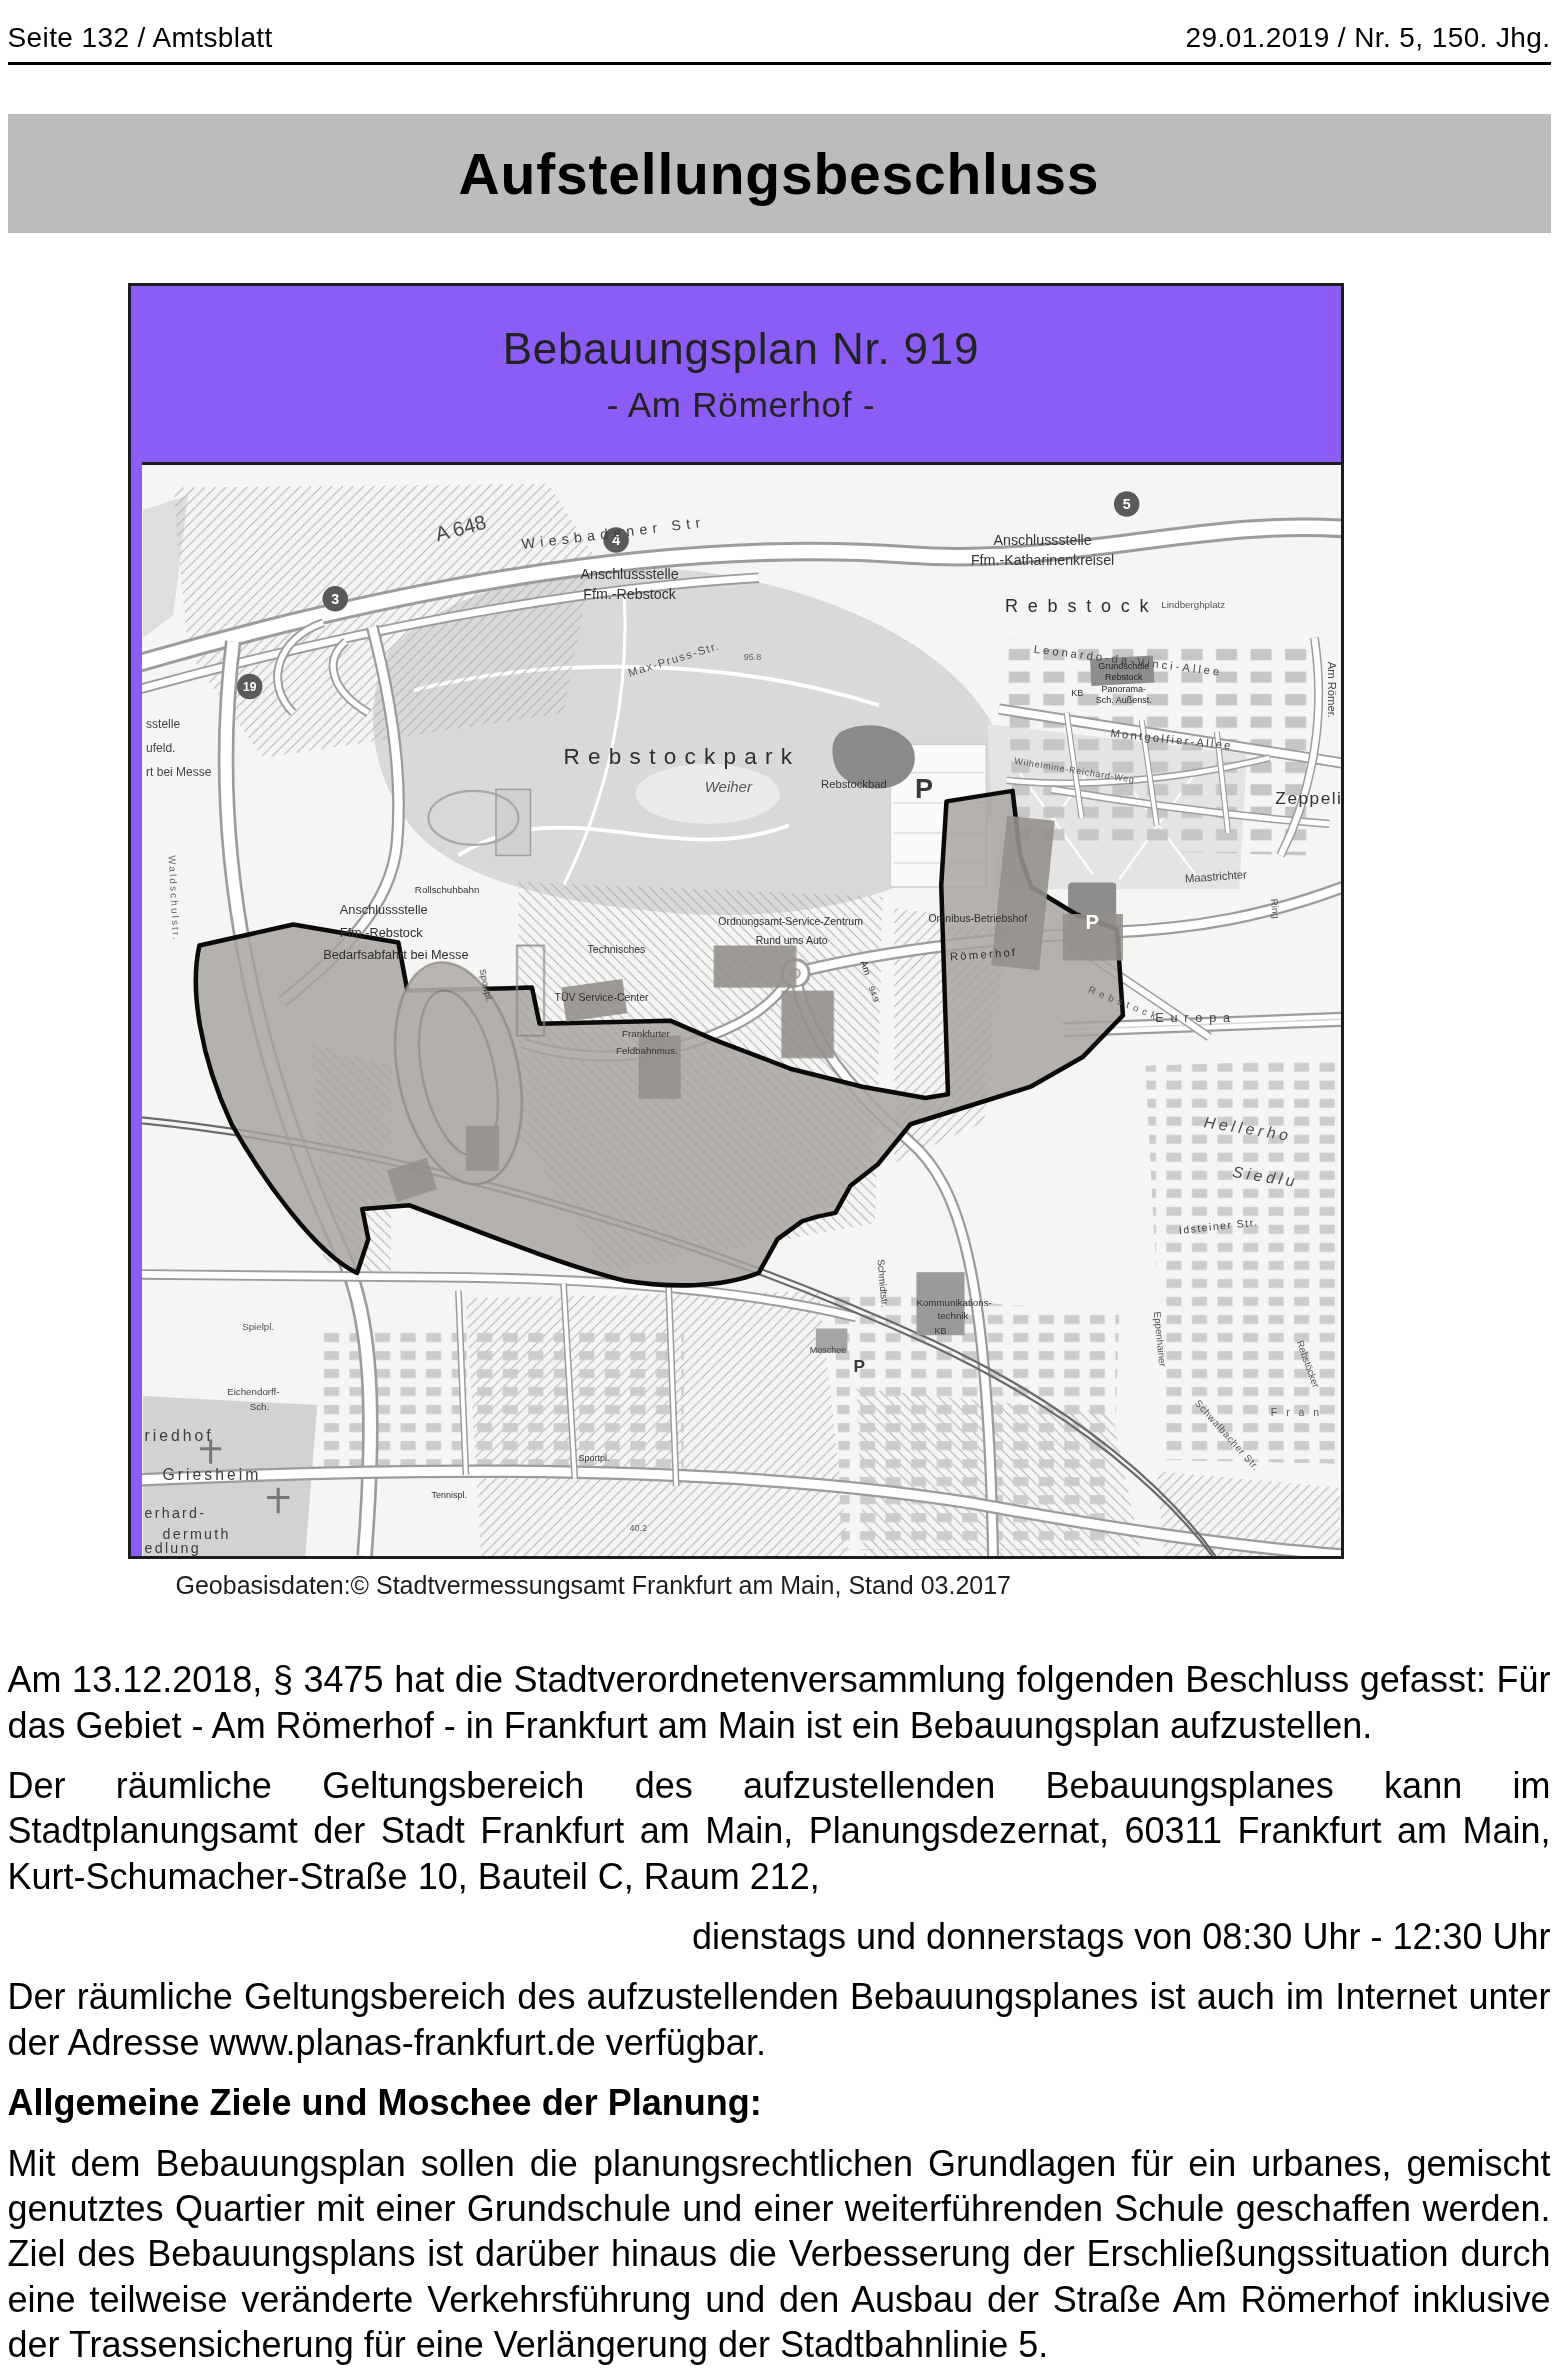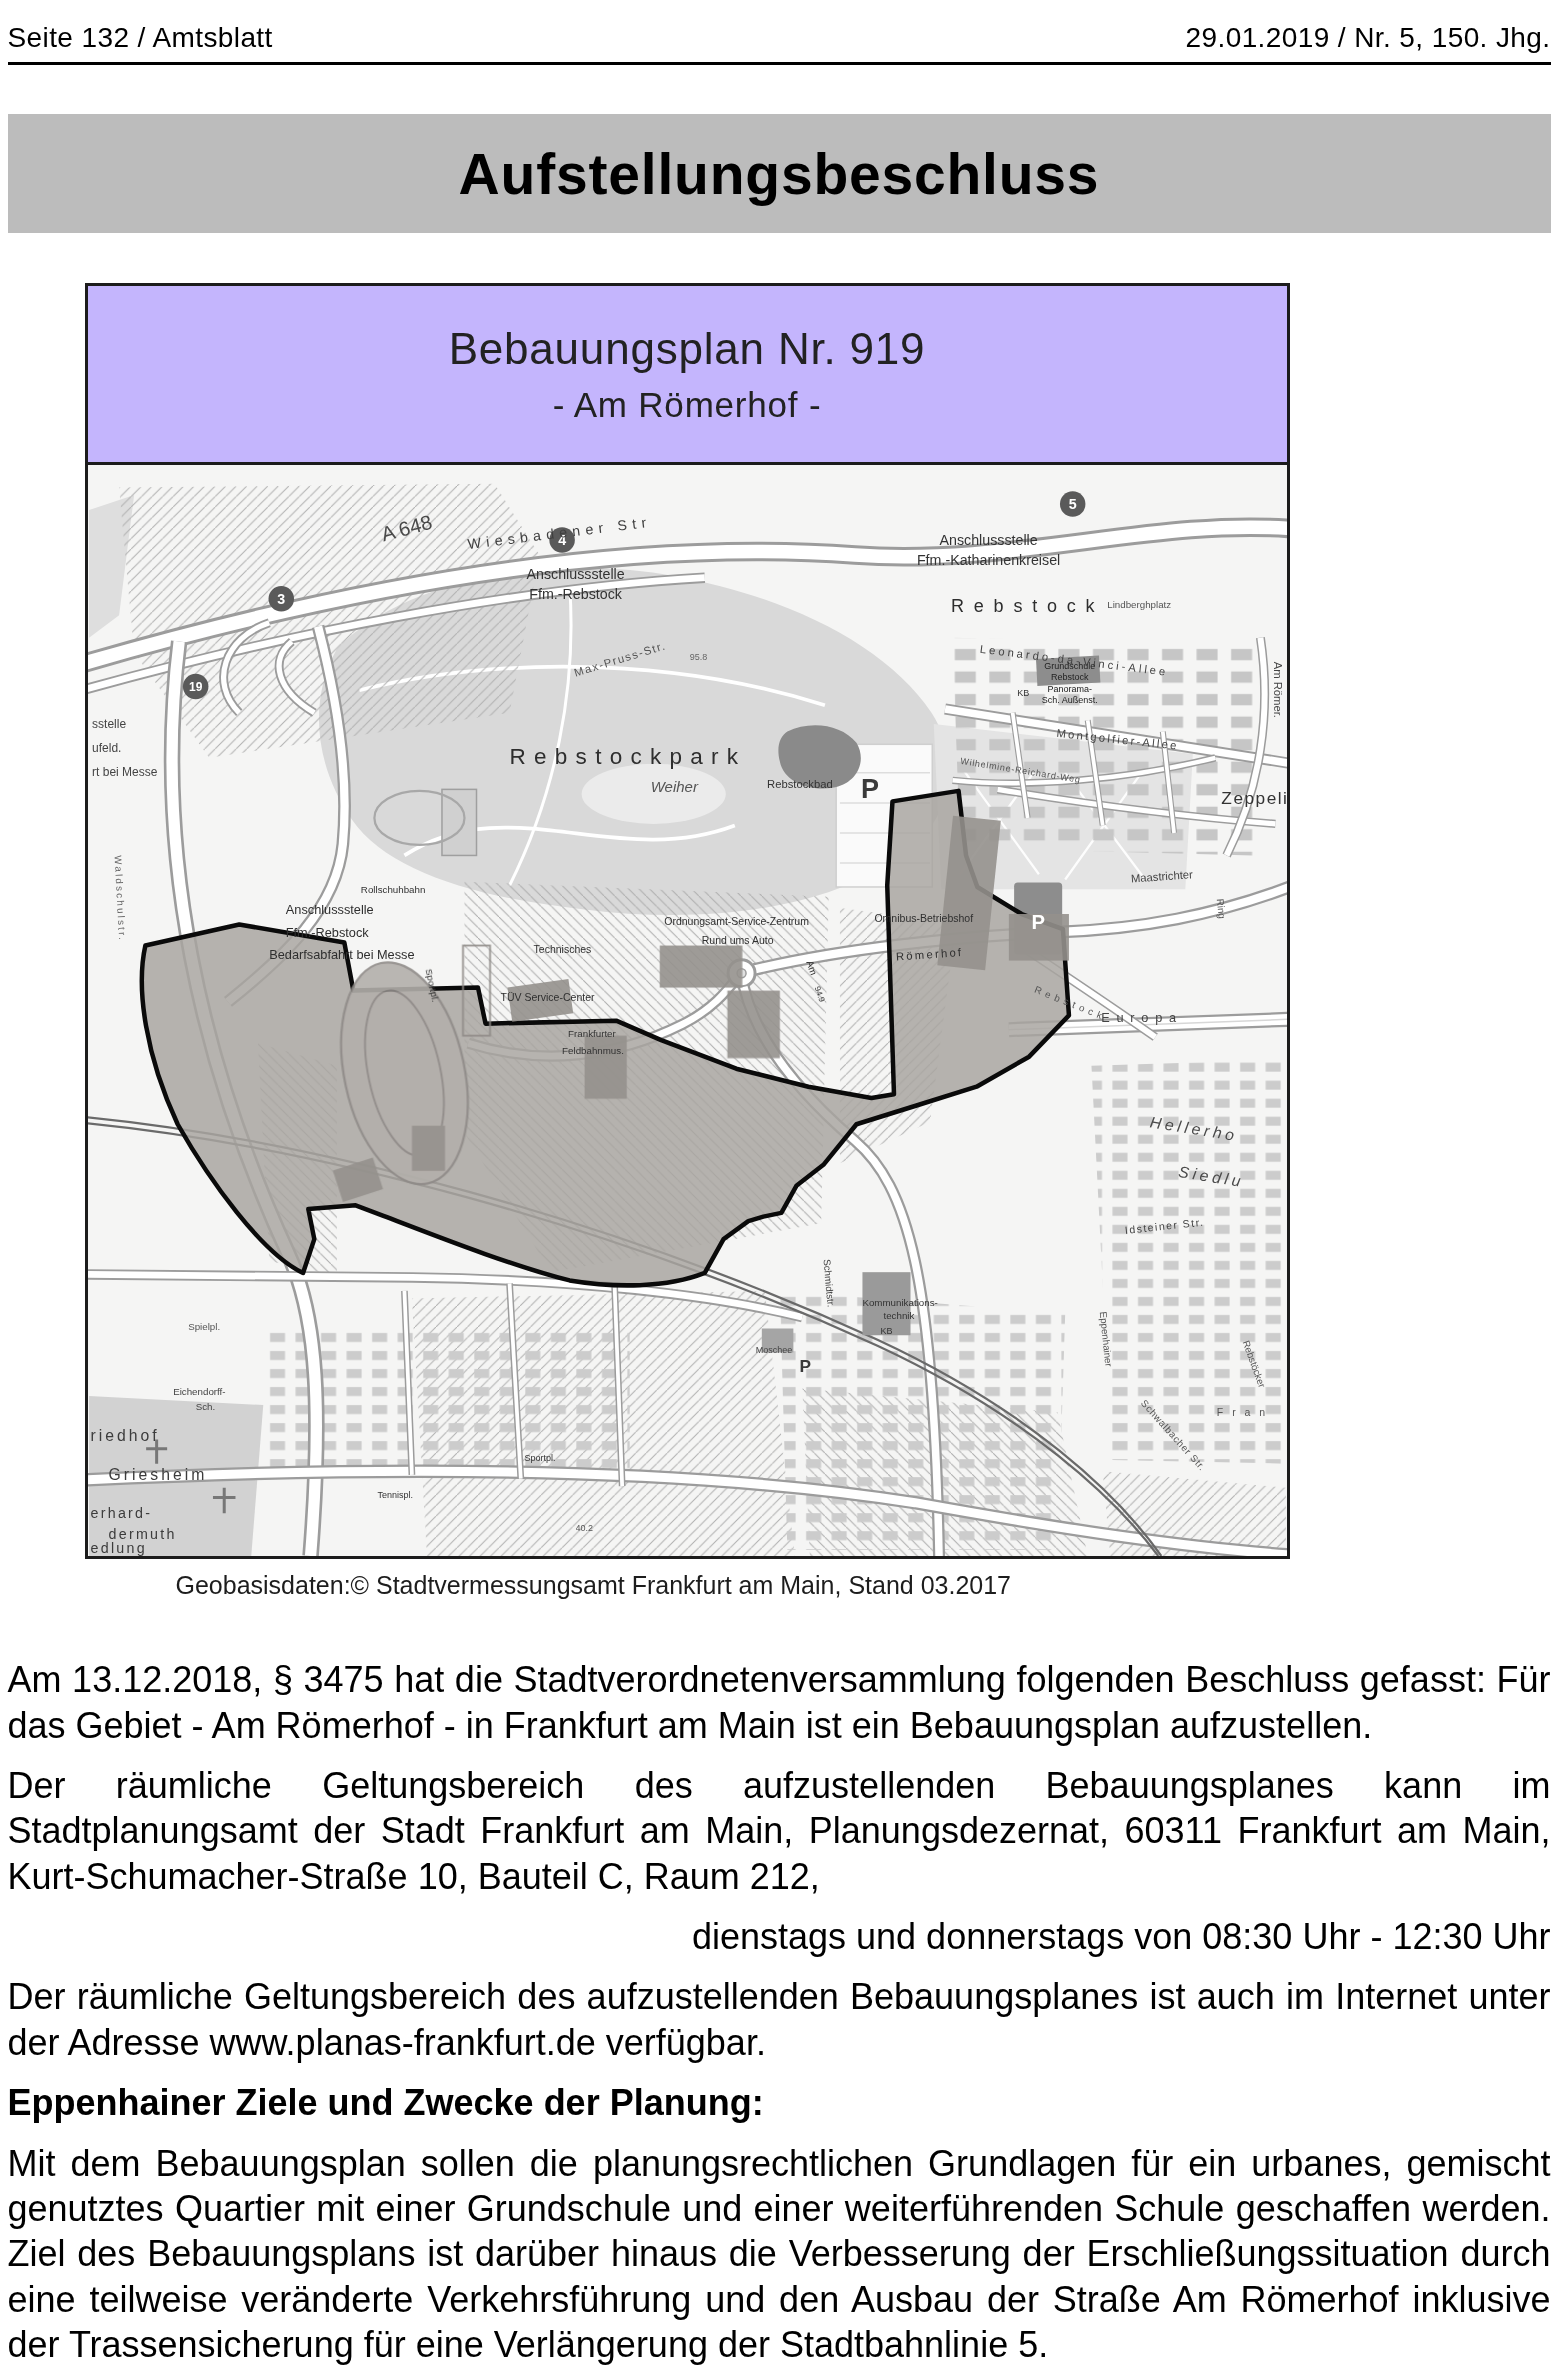--- a/index.html
+++ b/index.html
@@ -2,21 +2,21 @@
 <html style="font-size:12px"><head>
 <meta charset="utf-8">
 <style>
   html,body{margin:0;padding:0;background:#ffffff;}
   body{width:1558px;height:2377px;position:relative;font-family:"Liberation Sans",sans-serif;color:#000;overflow:hidden;}
   .page{padding:0 7.5px;}
   .doc-header{display:flex;justify-content:space-between;align-items:flex-start;padding-top:22px;font-size:28px;letter-spacing:0.4px;}
   .doc-rule{height:3.8px;background:#000;margin-top:7.5px;}
   .banner{margin-top:49px;background:#bcbcbc;height:119px;display:flex;align-items:center;justify-content:center;}
   .banner-title{font-size:57px;font-weight:bold;letter-spacing:0.8px;text-align:center;}
-  .map-figure{margin:50px 0 0 77px;width:1199px;border:3px solid #1c1c1c;background:#c4b5fd;box-sizing:content-box;}
+  .map-figure{margin:50px 0 0 120px;width:1199px;border:3px solid #1c1c1c;background:#8b5cf6;box-sizing:content-box;padding-left:11px;}
   .map-title-box{height:176px;border-bottom:3.8px solid #1c1c1c;display:flex;flex-direction:column;justify-content:center;align-items:center;gap:10.5px;}
   .map-title-1{font-size:44px;color:#222;letter-spacing:0.8px;}
   .map-title-2{font-size:35px;color:#222;letter-spacing:0.8px;}
   .map-canvas{display:block;width:1199px;height:1091px;background:#f4f4f3;}
   svg text{font-family:"Liberation Sans",sans-serif;}
   .map-caption{margin:12px 0 0 168px;font-size:25px;color:#1d1d1d;}
   .body-text{margin-top:57px;font-size:36px;line-height:1.26;}
   .body-text p{margin:0 0 15px 0;text-align:justify;}
   .body-text p.single{text-align:right;}
   .body-text .heading{font-weight:bold;text-align:left;}
@@ -292,21 +292,21 @@
     </svg>
   </figure>
 
   <div class="map-caption">Geobasisdaten:© Stadtvermessungsamt Frankfurt am Main, Stand 03.2017</div>
 
   <div class="body-text">
     <p>Am 13.12.2018, § 3475 hat die Stadtverordnetenversammlung folgenden Beschluss gefasst: Für das Gebiet - Am Römerhof - in Frankfurt am Main ist ein Bebauungsplan aufzustellen.</p>
     <p>Der räumliche Geltungsbereich des aufzustellenden Bebauungsplanes kann im Stadtplanungsamt der Stadt Frankfurt am Main, Planungsdezernat, 60311 Frankfurt am Main, Kurt-Schumacher-Straße 10, Bauteil C, Raum 212,</p>
     <p class="single">dienstags und donnerstags von 08:30 Uhr - 12:30 Uhr</p>
     <p>Der räumliche Geltungsbereich des aufzustellenden Bebauungsplanes ist auch im Internet unter der Adresse www.planas-frankfurt.de verfügbar.</p>
-    <p class="heading">Eppenhainer Ziele und Zwecke der Planung:</p>
+    <p class="heading">Allgemeine Ziele und Moschee der Planung:</p>
     <p>Mit dem Bebauungsplan sollen die planungsrechtlichen Grundlagen für ein urbanes, gemischt genutztes Quartier mit einer Grundschule und einer weiterführenden Schule geschaffen werden. Ziel des Bebauungsplans ist darüber hinaus die Verbesserung der Erschließungssituation durch eine teilweise veränderte Verkehrsführung und den Ausbau der Straße Am Römerhof inklusive der Trassensicherung für eine Verlängerung der Stadtbahnlinie 5.</p>
   </div>
 
   <div class="doc-footer">
     <div>DER MAGISTRAT</div>
     <div>Stadtplanungsamt</div>
   </div>
 
 </div>
 

